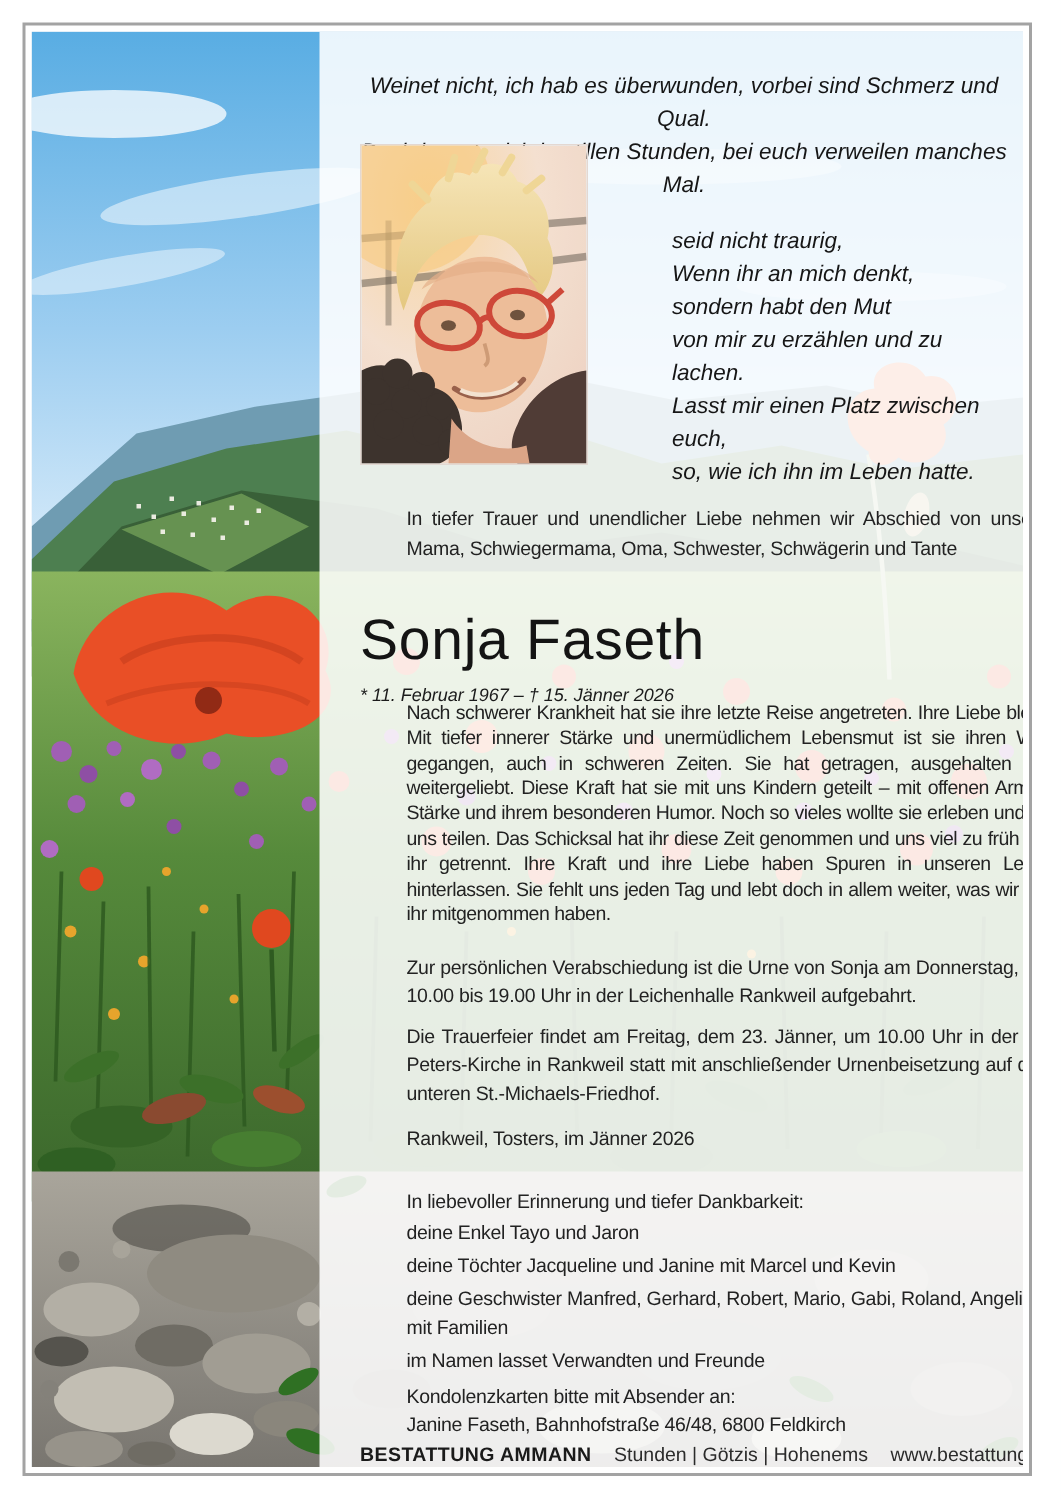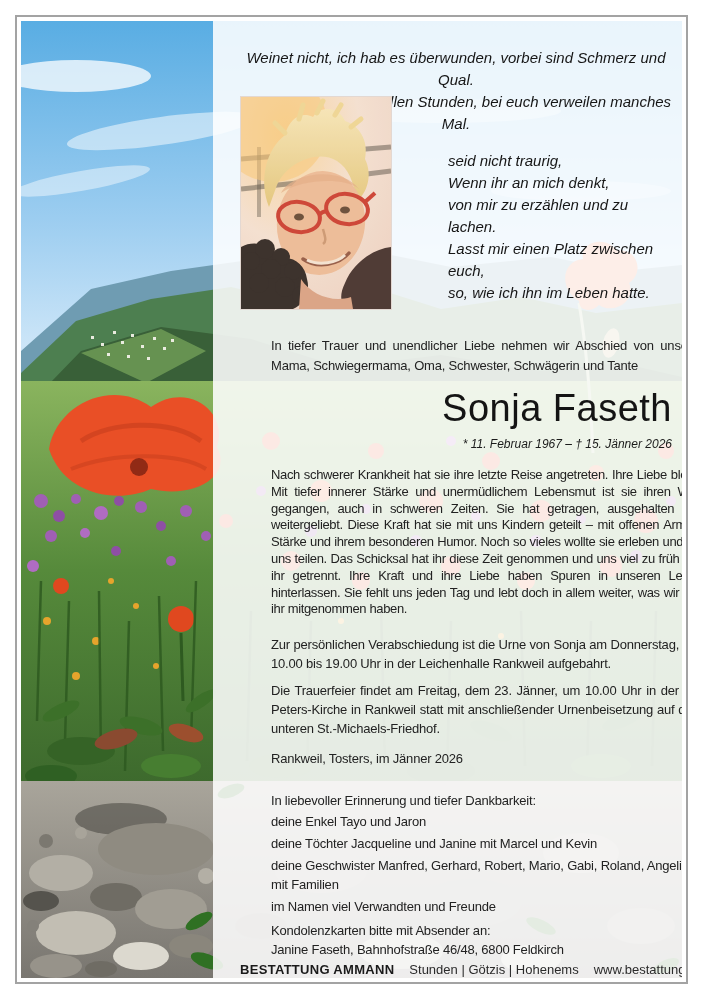--- a/index.html
+++ b/index.html
@@ -17,21 +17,21 @@
   .fade-overlay{position:absolute;left:192px;top:0;right:0;bottom:0;z-index:2;background:rgba(255,255,255,0.87);}
   .content{position:absolute;left:0;top:0;width:661px;height:729px;z-index:3;}
   .tb{position:absolute;}
   .verse{font-style:italic;font-size:15px;line-height:22px;color:#161616;}
   .verse-top{left:219px;top:26px;width:432px;text-align:center;}
   .verse-side{left:427px;top:129px;width:230px;text-align:left;}
   .portrait{position:absolute;left:219px;top:75px;width:150px;height:212px;border:1px solid #e3d8d2;z-index:4;}
   .body-txt{font-size:13px;letter-spacing:-0.2px;color:#222;margin-left:31px;}
   .jst{text-align:justify;}
   .intro{left:219px;top:315px;width:432px;line-height:20px;}
-  .name-block{left:219px;top:366px;width:432px;text-align:right;}
+  .name-block{left:219px;top:385px;width:432px;text-align:left;}
   .name{font-size:38px;line-height:42px;color:#141414;letter-spacing:0.5px;}
   .dates{font-size:12px;line-height:20px;margin-top:5px;color:#1b1b1b;font-style:italic;}
   .main-para{left:219px;top:446px;width:432px;line-height:16.8px;letter-spacing:-0.35px;}
   .viewing{left:219px;top:614px;width:432px;line-height:19px;}
   .funeral{left:219px;top:660px;width:432px;line-height:19px;}
   .place-date{left:219px;top:728px;width:432px;line-height:19px;}
   .remember{left:219px;top:770px;width:432px;line-height:19px;}
   .mourners{left:219px;top:791px;width:432px;line-height:19px;}
   .mourners div{margin-bottom:3px;}
   .condolence{left:219px;top:900px;width:432px;line-height:19px;}
@@ -303,20 +303,21 @@
 
     <div class="content">
       <div class="tb verse verse-top">
         <div>Weinet nicht, ich hab es überwunden, vorbei sind Schmerz und Qual.</div>
         <div>Doch lasset mich in stillen Stunden, bei euch verweilen manches Mal.</div>
       </div>
 
       <div class="tb verse verse-side">
         <div>seid nicht traurig,</div>
         <div>Wenn ihr an mich denkt,</div>
+        <div>sondern habt den Mut</div>
         <div>von mir zu erzählen und zu lachen.</div>
         <div>Lasst mir einen Platz zwischen euch,</div>
         <div>so, wie ich ihn im Leben hatte.</div>
       </div>
 
       <div class="tb body-txt jst intro">In tiefer Trauer und unendlicher Liebe nehmen wir Abschied von unserer Mama, Schwiegermama, Oma, Schwester, Schwägerin und Tante</div>
 
       <div class="tb name-block">
         <div class="name">Sonja Faseth</div>
         <div class="dates">* 11. Februar 1967  –  † 15. Jänner 2026</div>
@@ -329,21 +330,21 @@
       <div class="tb body-txt jst funeral">Die Trauerfeier findet am Freitag, dem 23. Jänner, um 10.00 Uhr in der St.-Peters-Kirche in Rankweil statt mit anschließender Urnenbeisetzung auf dem unteren St.-Michaels-Friedhof.</div>
 
       <div class="tb body-txt place-date">Rankweil, Tosters, im Jänner 2026</div>
 
       <div class="tb body-txt remember">In liebevoller Erinnerung und tiefer Dankbarkeit:</div>
 
       <div class="tb body-txt mourners">
         <div>deine Enkel Tayo und Jaron</div>
         <div>deine Töchter Jacqueline und Janine mit Marcel und Kevin</div>
         <div>deine Geschwister Manfred, Gerhard, Robert, Mario, Gabi, Roland, Angelika mit Familien</div>
-        <div>im Namen viel Verwandten und Freunde</div>
+        <div>im Namen lasset Verwandten und Freunde</div>
       </div>
 
       <div class="tb body-txt condolence">
         <div>Kondolenzkarten bitte mit Absender an:</div>
         <div>Janine Faseth, Bahnhofstraße 46/48, 6800 Feldkirch</div>
       </div>
 
       <div class="tb footer">
         <span class="company">BESTATTUNG AMMANN</span>
         <span class="locations">Stunden | Götzis | Hohenems</span>

